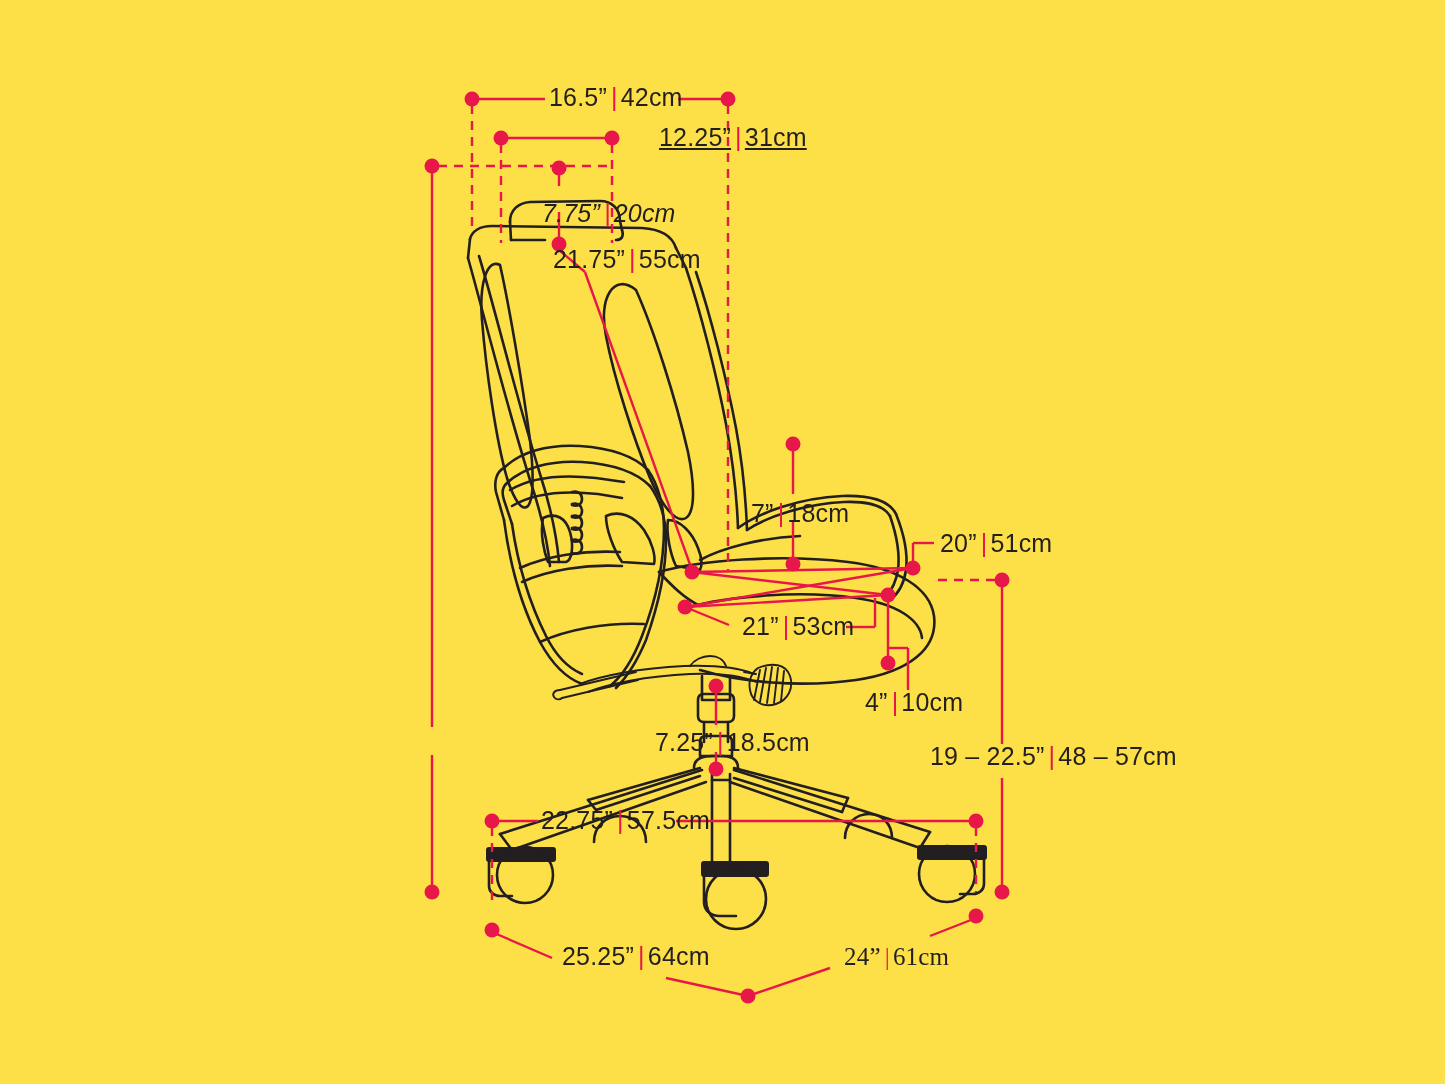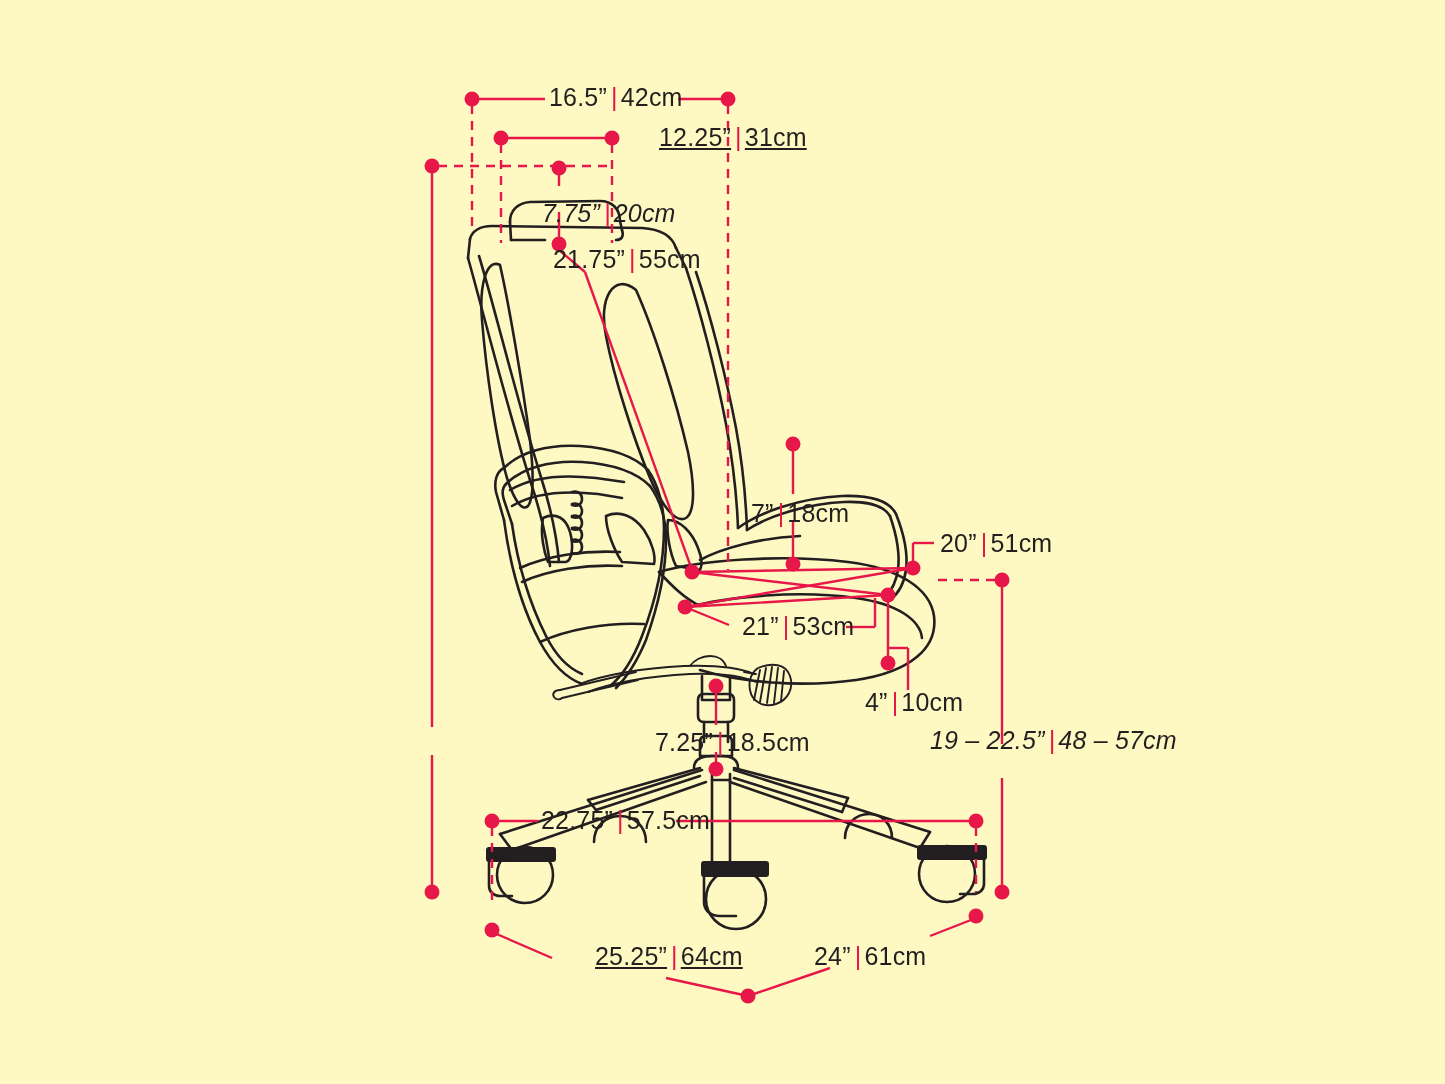--- a/index.html
+++ b/index.html
@@ -8,21 +8,21 @@
     padding: 0;
     background: #ffffff;
   }
   body {
     font-family: "Liberation Sans", "DejaVu Sans", sans-serif;
   }
   #diagram-root {
     position: relative;
     width: 1445px;
     height: 1084px;
-    background: #fef9c3;
+    background: #fde047;
     overflow: hidden;
   }
   #diagram-svg {
     position: absolute;
     left: 0;
     top: 0;
     width: 1445px;
     height: 1084px;
   }
   .dim-label {
@@ -340,21 +340,21 @@
 
   <div class="dim-label" style="left:940px; top:531px;"><span class="unit-in">20”</span><span class="sep">|</span><span class="unit-cm">51cm</span></div>
 
   <div class="dim-label" style="left:742px; top:614px;"><span class="unit-in">21”</span><span class="sep">|</span><span class="unit-cm">53cm</span></div>
 
   <div class="dim-label" style="left:865px; top:690px;text-align:right;"><span class="unit-in">4”</span><span class="sep">|</span><span class="unit-cm">10cm</span></div>
 
 
   <div class="dim-label" style="left:655px; top:730px;"><span class="unit-in">7.25”</span><span class="sep">|</span><span class="unit-cm">18.5cm</span></div>
 
-  <div class="dim-label" style="left:930px; top:728px;font-style:italic;"><span class="unit-in">19 – 22.5”</span><span class="sep">|</span><span class="unit-cm">48 – 57cm</span></div>
+  <div class="dim-label" style="left:930px; top:744px;"><span class="unit-in">19 – 22.5”</span><span class="sep">|</span><span class="unit-cm">48 – 57cm</span></div>
 
   <div class="dim-label" style="left:541px; top:808px;"><span class="unit-in">22.75”</span><span class="sep">|</span><span class="unit-cm">57.5cm</span></div>
 
-  <div class="dim-label" style="left:595px; top:944px;text-decoration:underline;"><span class="unit-in">25.25”</span><span class="sep">|</span><span class="unit-cm">64cm</span></div>
-
-  <div class="dim-label" style="left:814px; top:944px;"><span class="unit-in">24”</span><span class="sep">|</span><span class="unit-cm">61cm</span></div>
+  <div class="dim-label" style="left:562px; top:944px;"><span class="unit-in">25.25”</span><span class="sep">|</span><span class="unit-cm">64cm</span></div>
+
+  <div class="dim-label" style="left:844px; top:944px;font-family:Liberation Serif, serif;"><span class="unit-in">24”</span><span class="sep">|</span><span class="unit-cm">61cm</span></div>
 
 </div>
 
 </body></html>

